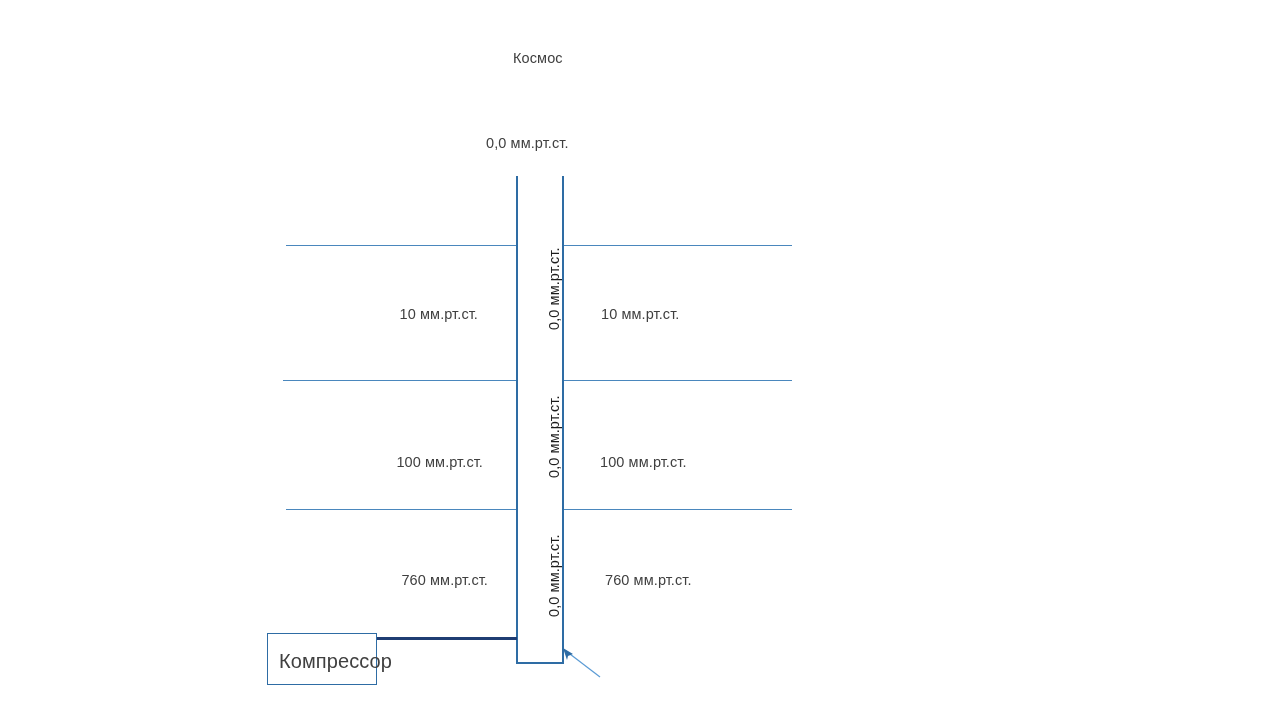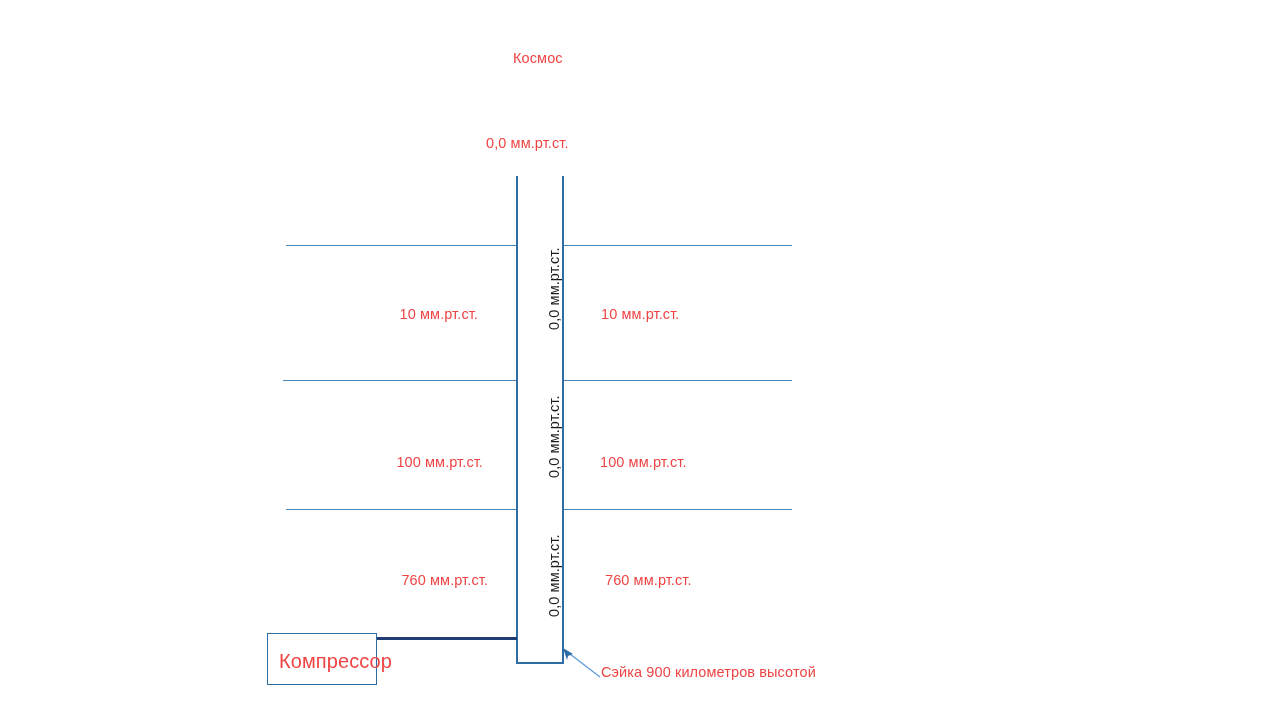--- a/index.html
+++ b/index.html
@@ -21,21 +21,21 @@
     top: 0;
     width: 1280px;
     height: 720px;
   }
 
   
   .lbl {
     position: absolute;
     font-size: 14.5px;
     line-height: 1.2;
-    color: #ef4444;
+    color: #404040;
     white-space: nowrap;
     letter-spacing: 0.1px;
   }
   .lbl-space       { left: 513px; top: 50px; }
   .lbl-vacuum-top  { left: 486px; top: 135px; }
 
   .lbl-right { text-align: left; }
   .lbl-left  { text-align: right; }
 
   .lbl-l-10   { left: 298px; top: 306px; width: 180px; }
@@ -164,15 +164,14 @@
   <div class="pipe"></div>
 
   <div class="compressor-box"></div>
   <div class="lbl lbl-compressor">Компрессор</div>
 
   <svg class="arrow-svg" viewBox="0 0 50 36" xmlns="http://www.w3.org/2000/svg">
     <line x1="45" y1="32" x2="11" y2="6" stroke="#5b9bd5" stroke-width="1.2"></line>
     <polygon points="8,3 18,9 13,11 12,15" fill="#2e6ca4"></polygon>
   </svg>
 
-  <div class="lbl lbl-annotation">Сэйка 900 километров высотой</div>
 
 </div>
 
 </body></html>

